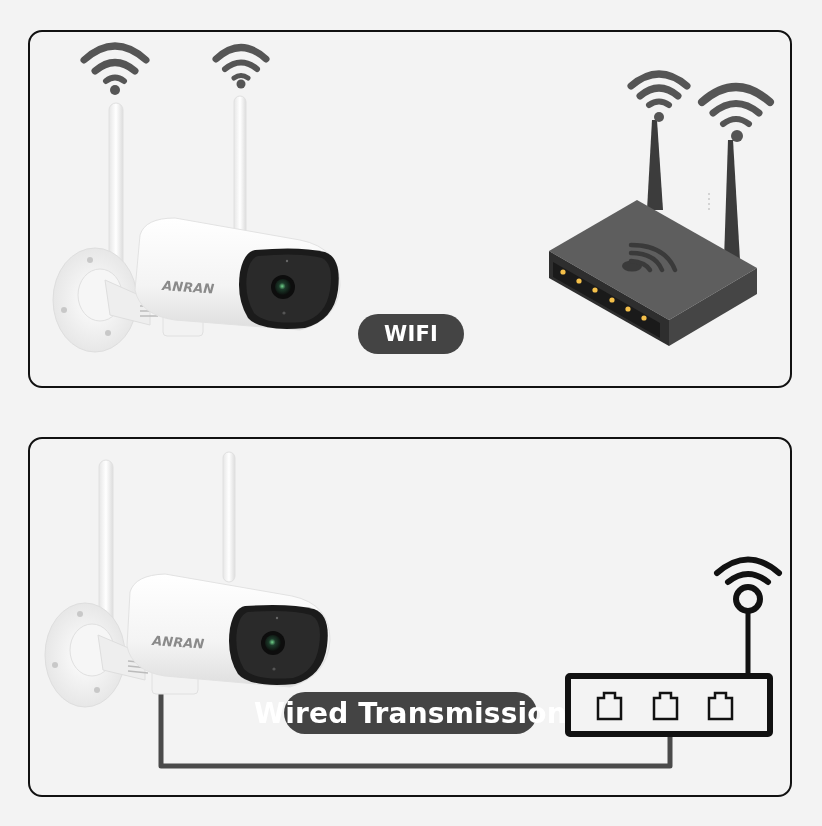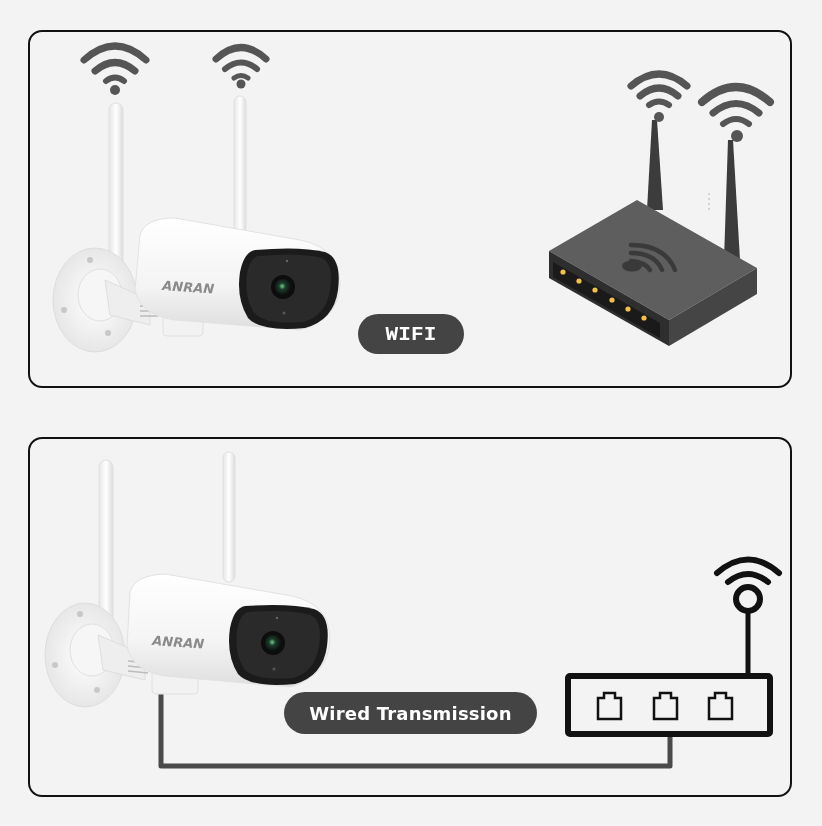--- a/index.html
+++ b/index.html
@@ -23,22 +23,22 @@
   .pill {
     position: absolute;
     background: #444;
     color: #fff;
     font-weight: bold;
     border-radius: 22px;
     display: flex; align-items: center; justify-content: center;
     white-space: nowrap;
     letter-spacing: 0.2px;
   }
-  .pill-wifi { left: 358px; top: 314px; width: 106px; height: 40px; font-size: 21px; font-family: Liberation Mono, monospace; }
-  .pill-wired { left: 284px; top: 692px; width: 253px; height: 42px; font-size: 18px; }
+  .pill-wifi { left: 358px; top: 314px; width: 106px; height: 40px; font-size: 21px; }
+  .pill-wired { left: 284px; top: 692px; width: 253px; height: 42px; font-size: 28px; }
   svg.layer { position: absolute; left: 0; top: 0; }
   .brand {
     font-family: "DejaVu Sans", sans-serif;
     font-style: italic;
     font-weight: bold;
     fill: #8a8a8a;
   }
 </style>
 </head>
 <body>

